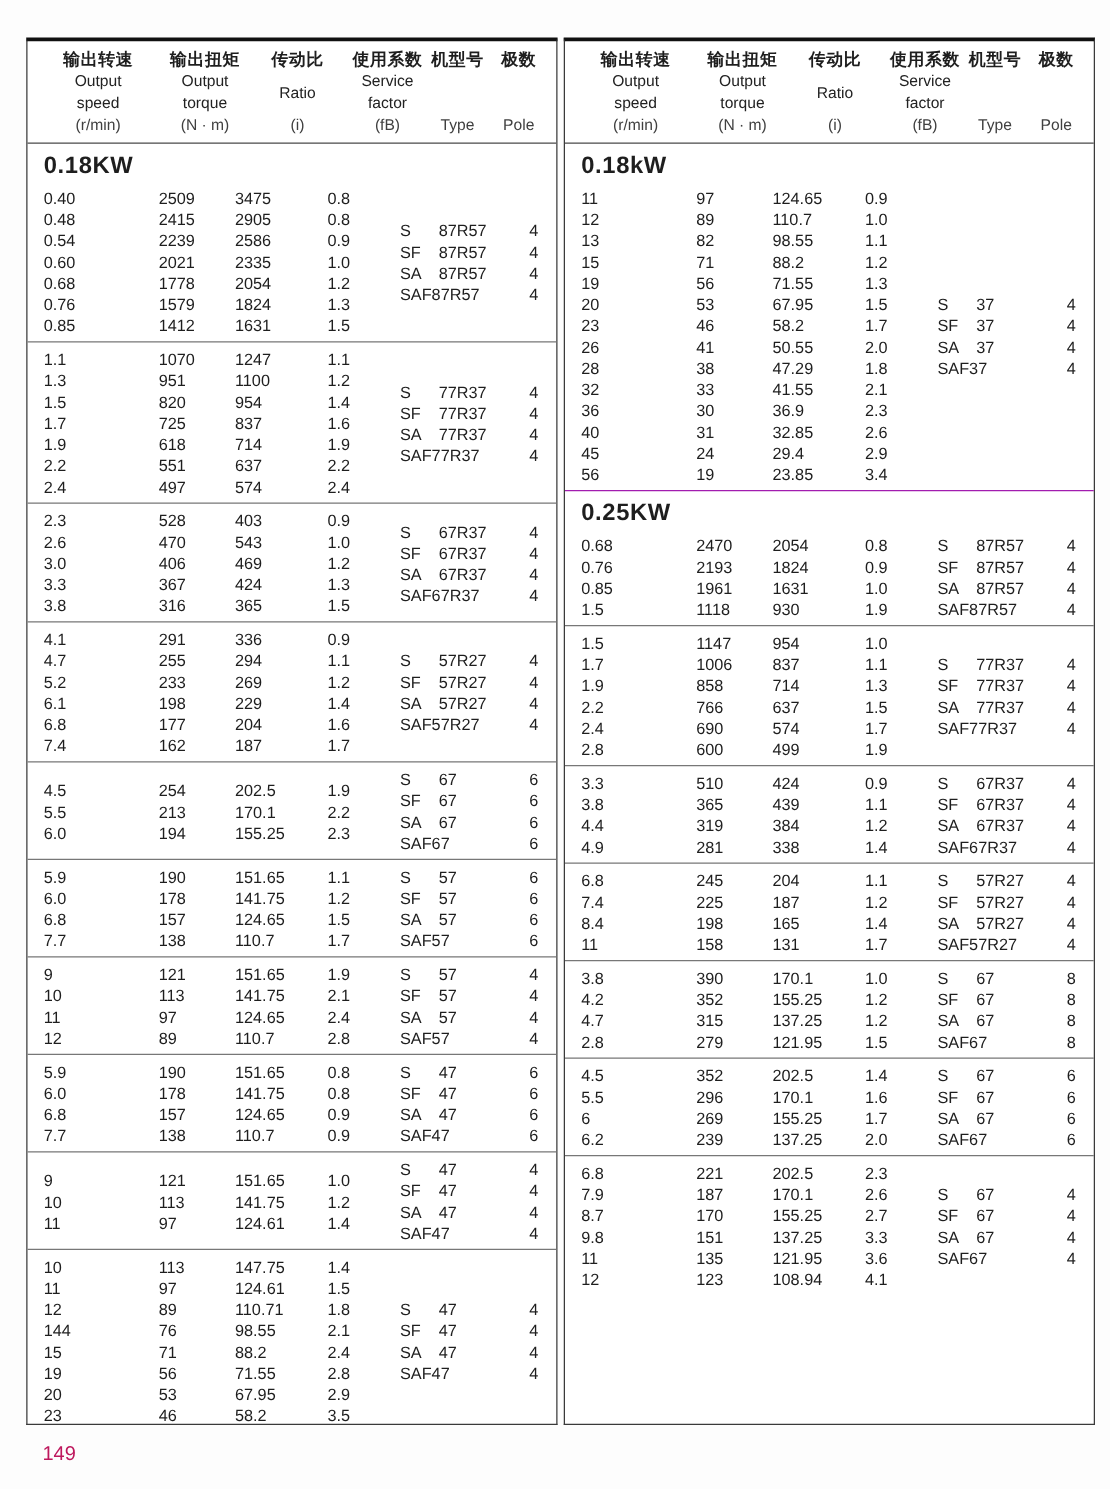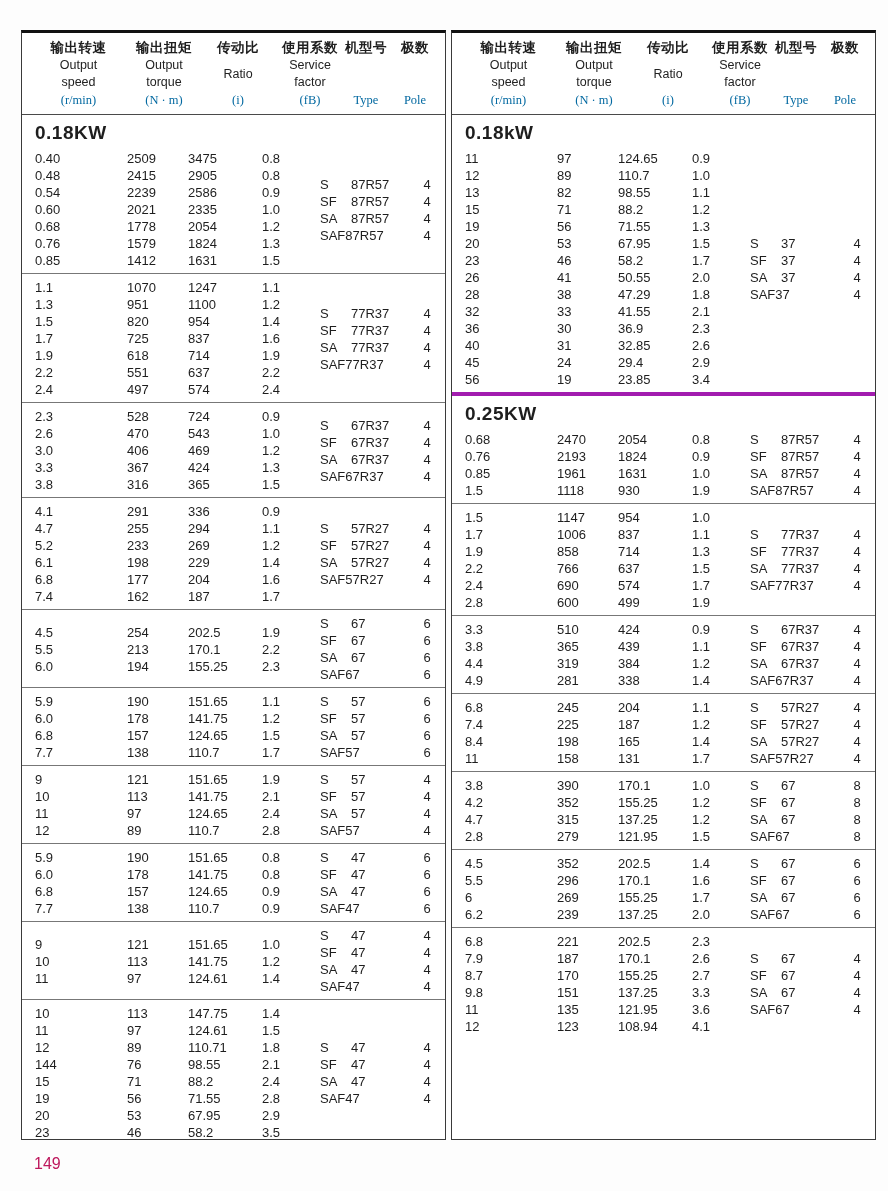--- a/index.html
+++ b/index.html
@@ -36,35 +36,35 @@
     flex-direction: column;
     justify-content: space-between;
     height: 68px;
     text-align: center;
     font-size: 12.5px;
     line-height: 15px;
     align-items: center;
   }
   .hcell .zh { font-weight: bold; font-size: 13.5px; letter-spacing: 0.5px; white-space: nowrap; }
   .hcell .en { color: #222; }
-  .hcell .unit { color: #0369a1; font-family: Liberation Serif, serif; }
+  .hcell .unit { color: #404040; }
   .hcell-speed  { width: 105px; padding-left: 8px; }
   .hcell-torque { width: 74px; }
   .hcell-ratio  { width: 74px; }
   .hcell-sf     { width: 70px; }
   .hcell-type   { flex: 1; }
   .hcell-pole   { width: 56px; }
   .panel-body { flex: 1; display: flex; flex-direction: column; }
   .section-title {
     font-size: 19px;
     font-weight: bold;
     letter-spacing: 0.5px;
     padding: 7px 0 1px 13px;
   }
-  .section.sep { border-top: 4px solid #a21caf; }
+  .section.sep { border-top: 1px solid #a21caf; }
   .group {
     display: flex;
     padding: 5px 0 4px 0;
   }
   .group.sep { border-top: 1px solid #777; }
   .rows {
     width: 298px;
     display: flex;
     flex-direction: column;
     justify-content: center;
@@ -271,21 +271,21 @@
                 <span class="t-model">77R37</span>
                 <span class="t-pole">4</span>
               </div>
             </div>
           </div>
           <div class="group sep">
             <div class="rows">
               <div class="row">
                 <span class="cell c1">2.3</span>
                 <span class="cell c2">528</span>
-                <span class="cell c3">724</span>
+                <span class="cell c3">403</span>
                 <span class="cell c4">0.9</span>
               </div>
               <div class="row">
                 <span class="cell c1">2.6</span>
                 <span class="cell c2">470</span>
                 <span class="cell c3">543</span>
                 <span class="cell c4">1.0</span>
               </div>
               <div class="row">
                 <span class="cell c1">3.0</span>

